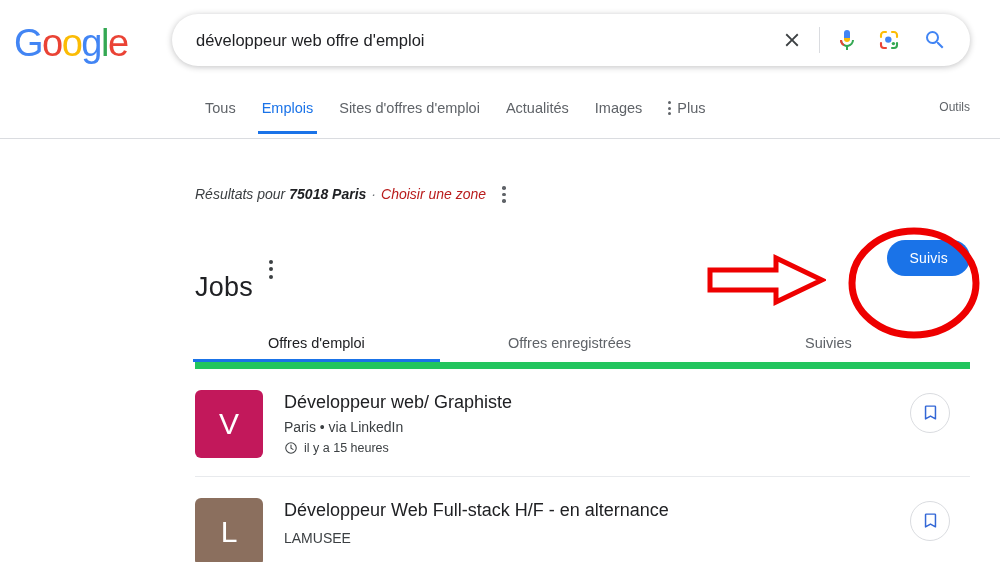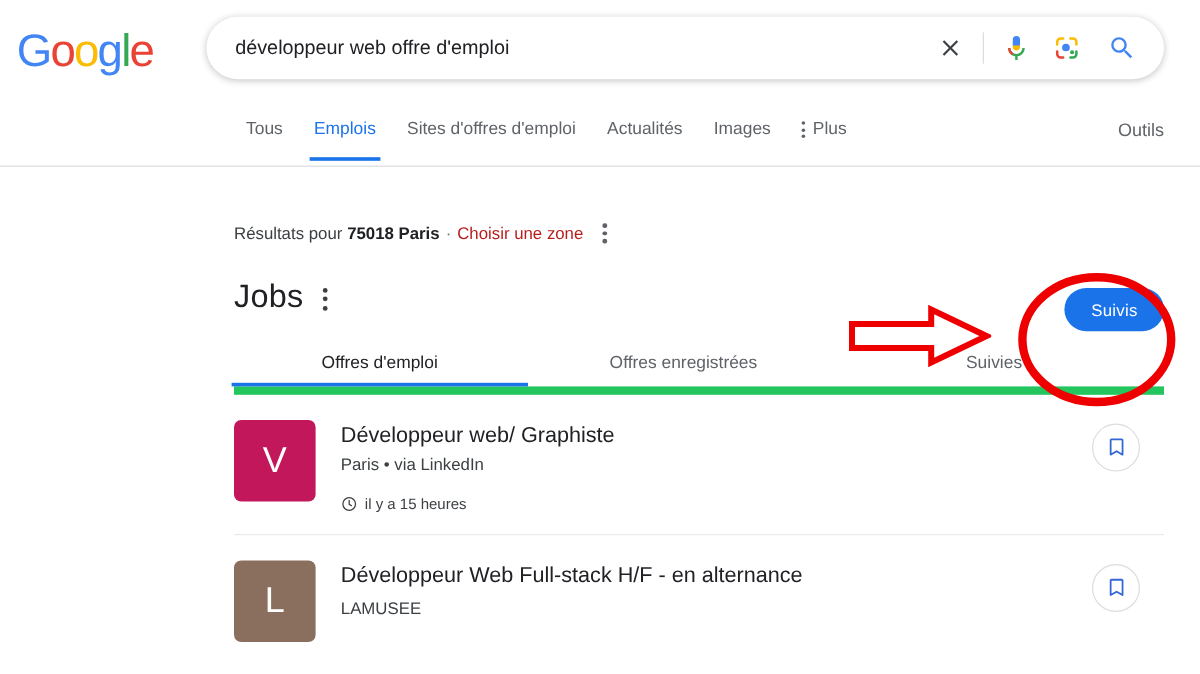--- a/index.html
+++ b/index.html
@@ -68,37 +68,37 @@
   .tab.active { color:#1a73e8; }
   .tab.active::after {
     content:""; position:absolute; left:-4px; right:-4px; bottom:-18px;
     height:3px; background:#1a73e8;
   }
   .tab-more { display:flex; align-items:center; gap:6px; }
   .kebab-sm { display:inline-flex; flex-direction:column; gap:2.5px; }
   .kebab-sm i { width:3px; height:3px; border-radius:50%; background:#5f6368; display:block; }
   .tools-btn {
     position:absolute; right:30px; top:18px;
-    font-size:15px; color:#5f6368; cursor:pointer;
+    font-size:12px; color:#5f6368; cursor:pointer;
   }
 
   
   .main { position:relative; padding-left: 195px; padding-top: 47px; }
 
-  .loc-line { font-size:14px; color:#3c4043; display:flex; align-items:center; }
+  .loc-line { font-size:14px; color:#3c4043; display:flex; align-items:center;font-style:italic; }
   .loc-strong { font-weight:bold; color:#202124; margin: 0 0 0 4px; }
   .loc-dot { color:#70757a; margin: 0 5px; }
   .loc-link { color:#b91c1c; cursor:pointer; }
   .loc-kebab { display:inline-flex; flex-direction:column; gap:3px; margin-left:16px; cursor:pointer; }
   .loc-kebab i { width:3.5px; height:3.5px; border-radius:50%; background:#5f6368; display:block; }
 
   .jobs-head {
     display:flex; align-items:center; margin-top: 29px;
   }
-  .jobs-title { font-size:27px; color:#202124; font-weight:400; letter-spacing:.2px; }
+  .jobs-title { font-size:27px; color:#202124; font-weight:400; letter-spacing:.2px;margin-top:40px; }
   .jobs-kebab { display:inline-flex; flex-direction:column; gap:3.5px; margin-left:16px; margin-top:4px; cursor:pointer; }
   .jobs-kebab i { width:4px; height:4px; border-radius:50%; background:#3c4043; display:block; }
 
   .follow-btn {
     position:absolute; right: 30px; top: 101px;
     background:#1a73e8; color:#fff; border:none;
     border-radius:18px; height:36px; padding: 4px 22px;
     font-size:14px; font-family:"Liberation Sans", sans-serif;
     cursor:pointer; letter-spacing:.2px;
   }
@@ -128,21 +128,21 @@
   .job-card:last-child { border-bottom:none; }
   .job-logo {
     width: 68px; height: 68px; border-radius: 6px;
     display:flex; align-items:center; justify-content:center;
     color:#fff; font-size:30px; flex: 0 0 auto;
   }
   .job-body { margin-left: 21px; padding-top: 1px; }
   .job-title { font-size:18px; color:#202124; line-height:1.3; }
   .job-company { font-size:14px; color:#3c4043; margin-top:8px; }
   .job-meta { font-size:14px; color:#3c4043; margin-top:5px; }
-  .job-time { font-size:12.5px; color:#3c4043; margin-top:18px; display:flex; align-items:center; gap:6px; }
+  .job-time { font-size:12.5px; color:#3c4043; margin-top:6px; display:flex; align-items:center; gap:6px; }
   .save-btn {
     position:absolute; right: 20px; top: 24px;
     width: 40px; height:40px; border-radius:50%;
     border:1px solid #dadce0; background:#fff;
     display:flex; align-items:center; justify-content:center; cursor:pointer;
   }
 
   
   .annot { position:absolute; pointer-events:none; }
   .annot-circle { left: 846px; top: 226px; width: 136px; height: 114px; }

